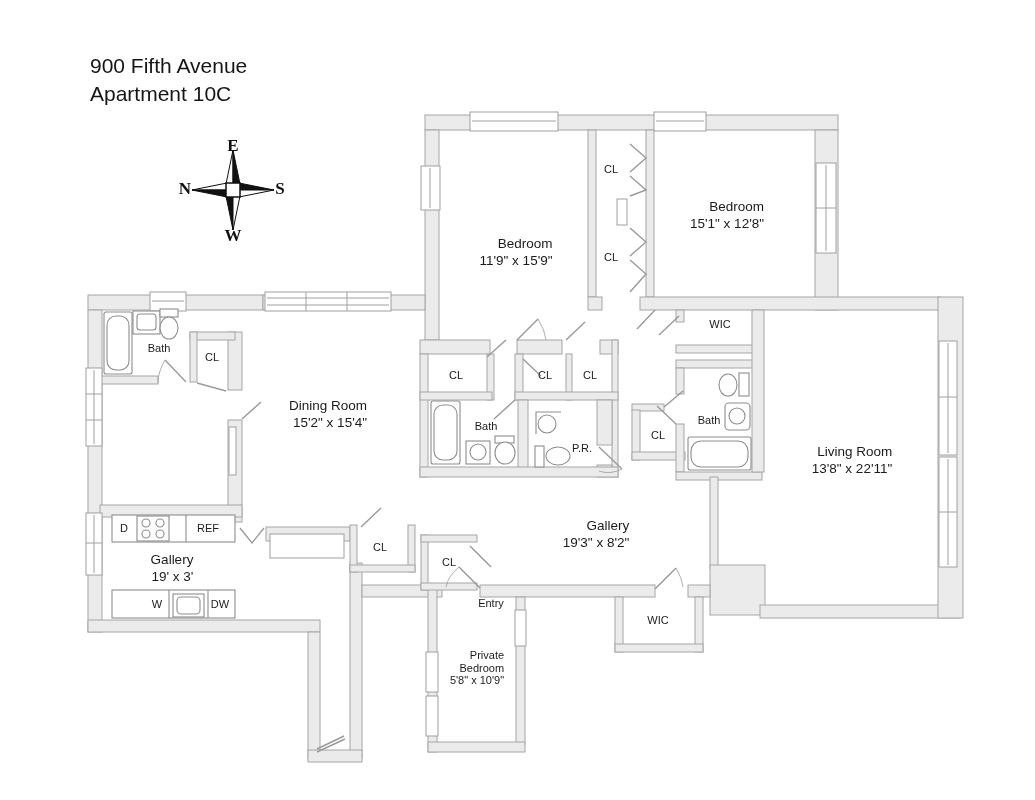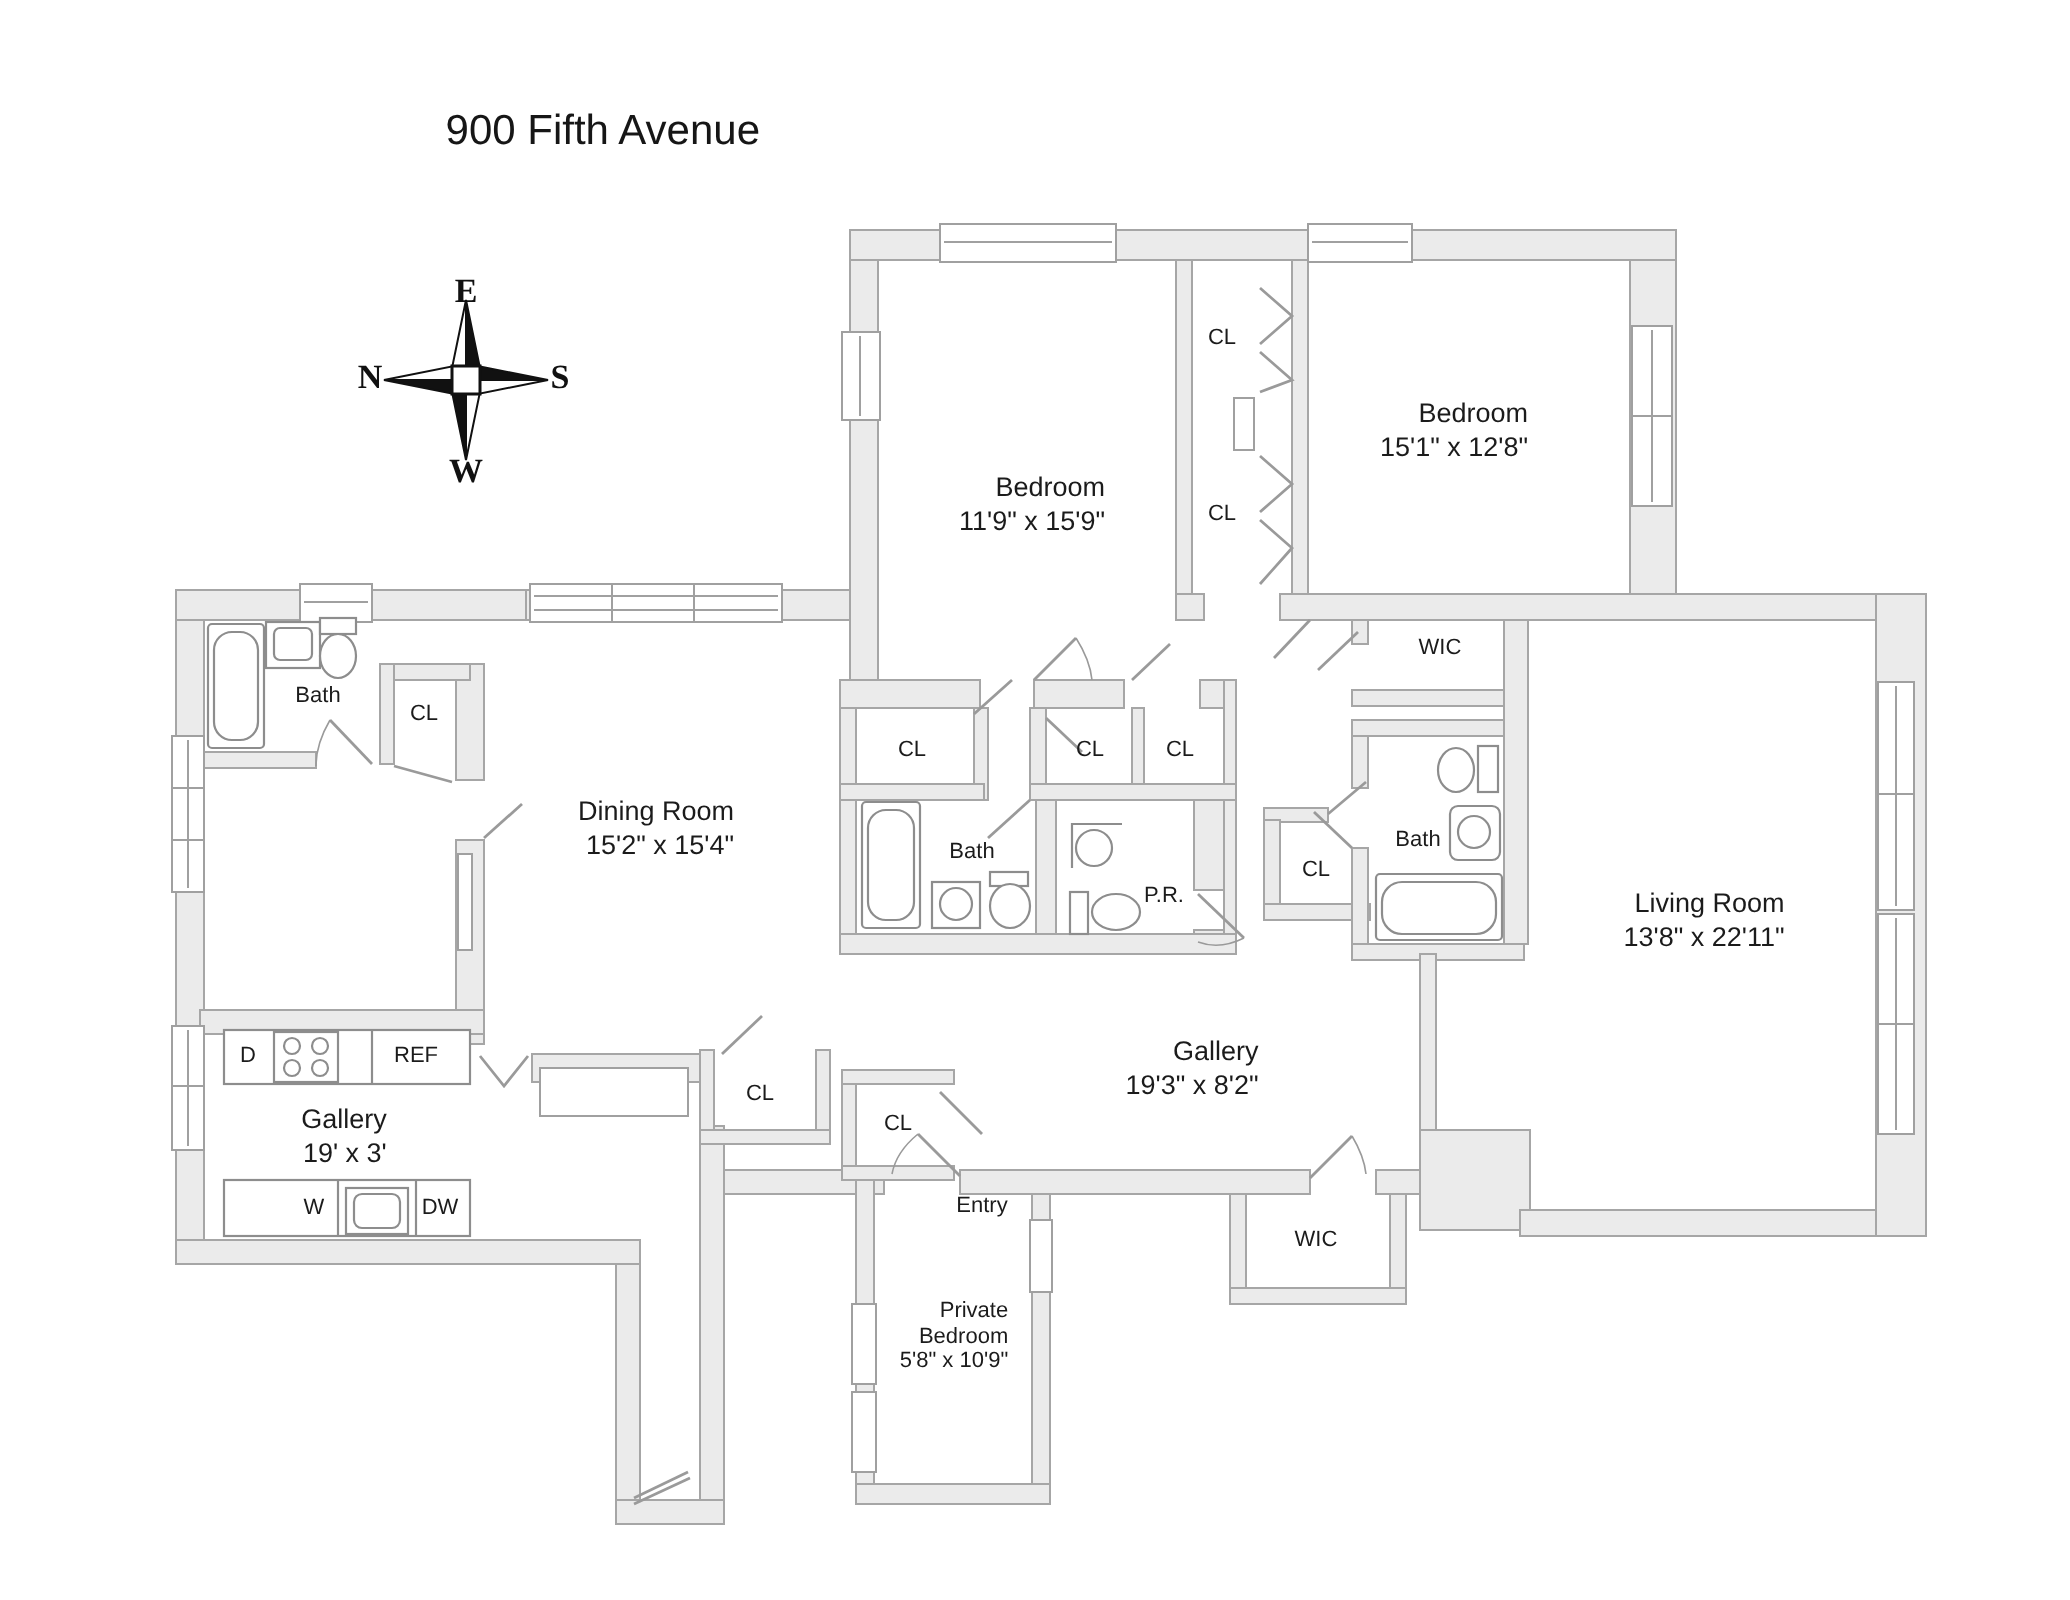--- a/index.html
+++ b/index.html
@@ -2,21 +2,21 @@
 <html><head>
 <meta charset="utf-8">
 <style>
   html,body{margin:0;padding:0;background:#fff;}
   #plan{position:relative;width:1035px;height:800px;background:#ffffff;overflow:hidden;
         font-family:"Liberation Sans", sans-serif;color:#1b1b1b;}
   #plan svg{position:absolute;left:0;top:0;}
   .lbl{position:absolute;transform:translate(-50%,-50%);text-align:right;white-space:nowrap;
        font-size:13.5px;line-height:17px;color:#1b1b1b;}
   .lbl.small{font-size:11px;line-height:12.5px;}
-  .title{position:absolute;left:90px;top:52px;width:290px;text-align:right;
+  .title{position:absolute;left:90px;top:52px;width:290px;text-align:left;
          font-size:21px;line-height:28px;color:#161616;}
   .compass-letter{position:absolute;transform:translate(-50%,-50%);
          font-family:"Liberation Serif", serif;font-weight:bold;font-size:17px;color:#111;}
 </style>
 </head>
 <body>
 
 <div id="plan">
 
 <svg width="1035" height="800" viewBox="0 0 1035 800">
@@ -217,20 +217,21 @@
     <polygon fill="#ffffff" points="192,190 227,183 233,190"></polygon>
     <polygon fill="#111111" points="192,190 227,197 233,190"></polygon>
     <polygon fill="#111111" points="274,190 239,183 233,190"></polygon>
     <polygon fill="#ffffff" points="274,190 239,197 233,190"></polygon>
     <rect x="226" y="183" width="14" height="14" fill="#ffffff" stroke-width="1.5"></rect>
   </g>
 </svg>
 
   <div class="title">
     <div>900 Fifth Avenue</div>
+    <div>Apartment 10C</div>
   </div>
 
   <div class="compass-letter" style="left:233px;top:146px">E</div>
   <div class="compass-letter" style="left:185px;top:189px">N</div>
   <div class="compass-letter" style="left:280px;top:189px">S</div>
   <div class="compass-letter" style="left:233px;top:236px">W</div>
 
   <div class="lbl" style="left:516px;top:252px">
     <span style="display:block">Bedroom</span>
     <span style="display:block">11'9" x 15'9"</span>

